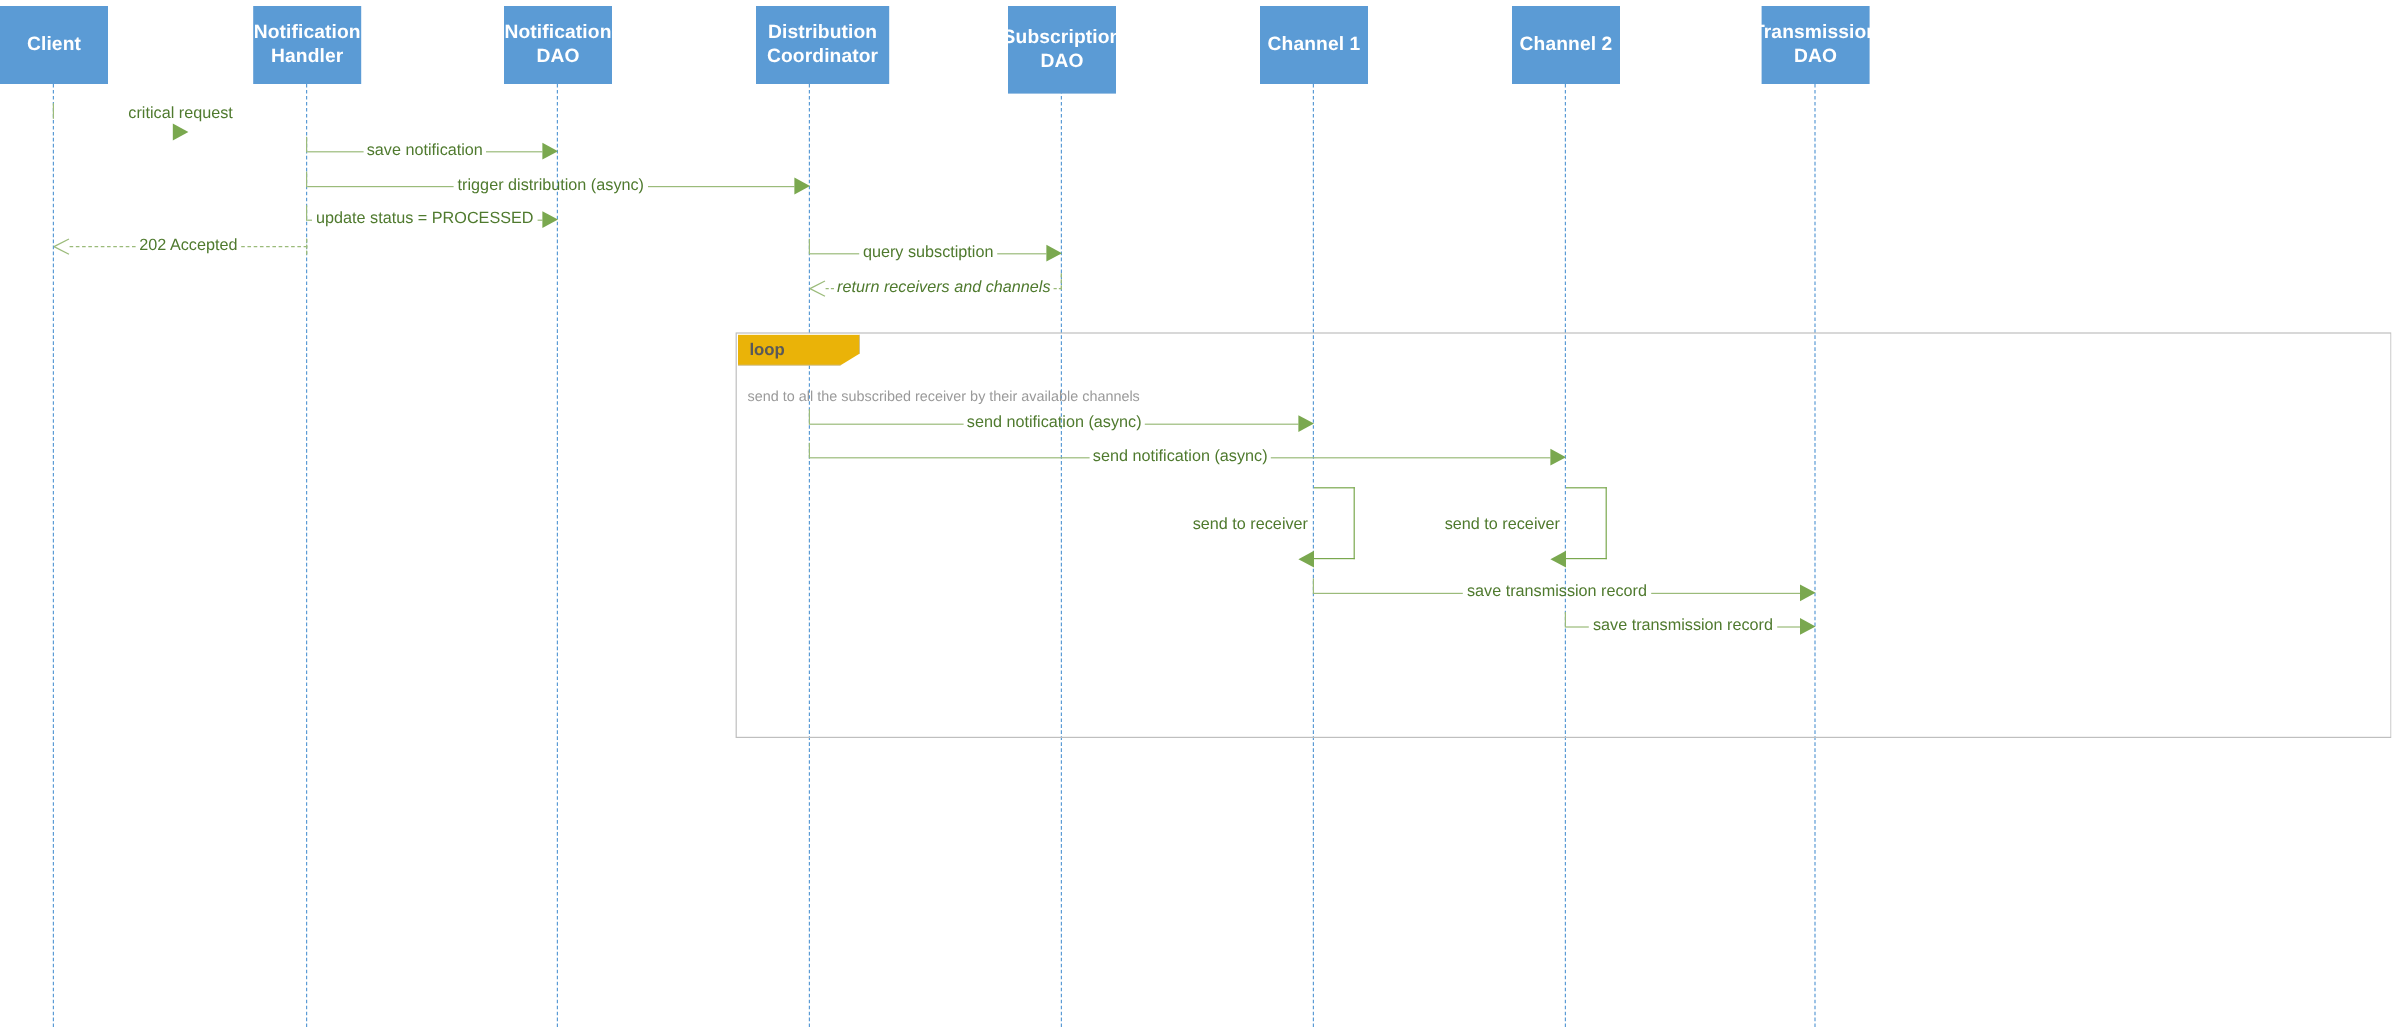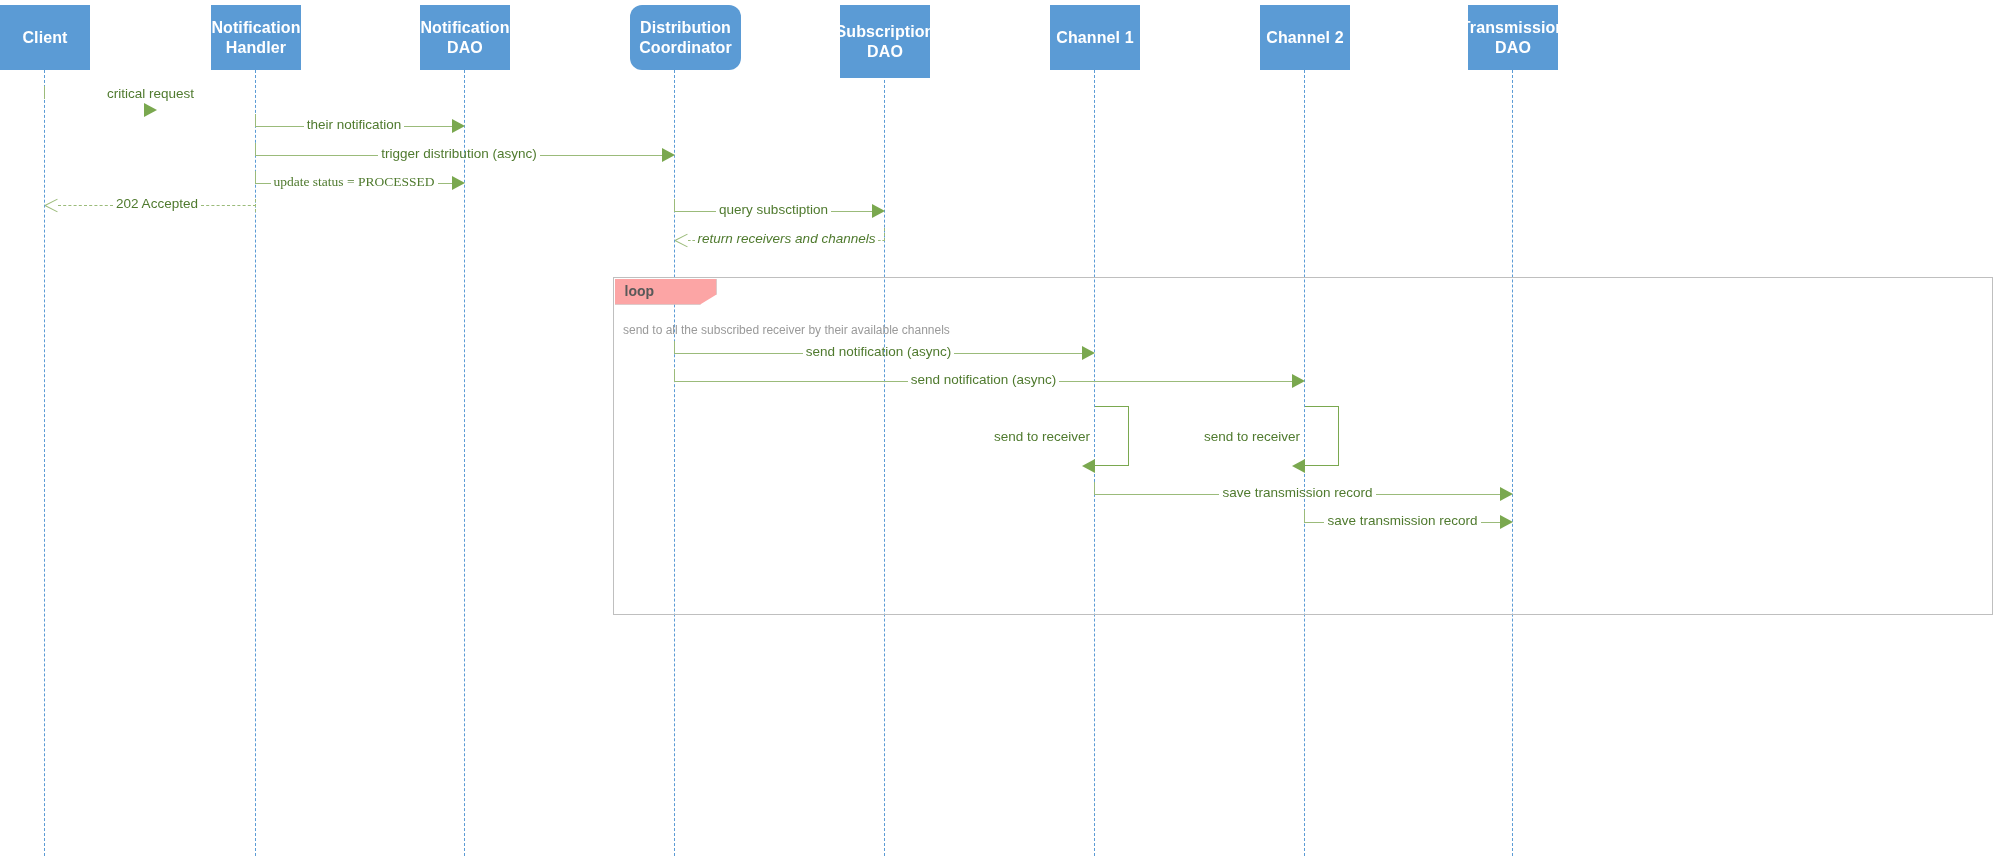--- a/index.html
+++ b/index.html
@@ -128,21 +128,21 @@
   .fragment {
     position: absolute;
     box-sizing: border-box;
     border: 1.5px solid #bfbfbf;
     background: transparent;
     pointer-events: none;
   }
   .fragment-tab {
     position: absolute;
     box-sizing: border-box;
-    background: #fca5a5;
+    background: #eab308;
     border-right: 1.5px solid #bfbfbf;
     border-bottom: 1.5px solid #bfbfbf;
     clip-path: polygon(0 0, 100% 0, 100% 62%, 84% 100%, 0 100%);
   }
   .fragment-tab-inner {
     position: absolute;
     inset: 0;
     display: flex;
     align-items: center;
     padding-left: 10px;
@@ -172,50 +172,50 @@
     <div class="fragment" style="left: 613px; top: 277px; width: 1380px; height: 338px;"></div>
     <div class="fragment-tab" style="left: 614.5px; top: 278.5px; width: 102px; height: 26px;">
       <div class="fragment-tab-inner">loop</div>
     </div>
     <div class="fragment-guard" style="left: 623px; top: 323px;">send to all the subscribed receiver by their available channels</div>
     <div class="participant" style="left: 0px; top: 5px; width: 90px; height: 65px;">Client</div>
     <div class="participant" style="left: 211px; top: 5px; width: 90px; height: 65px;">Notification
 Handler</div>
     <div class="participant" style="left: 420px; top: 5px; width: 90px; height: 65px;">Notification
 DAO</div>
-    <div class="participant" style="left: 630px; top: 5px; width: 111px; height: 65px; border-radius: 12px;">Distribution
+    <div class="participant" style="left: 630px; top: 5px; width: 111px; height: 65px;">Distribution
 Coordinator</div>
     <div class="participant" style="left: 840px; top: 5px; width: 90px; height: 73px;">Subscription
 DAO</div>
     <div class="participant" style="left: 1050px; top: 5px; width: 90px; height: 65px;">Channel 1</div>
     <div class="participant" style="left: 1260px; top: 5px; width: 90px; height: 65px;">Channel 2</div>
     <div class="participant" style="left: 1468px; top: 5px; width: 90px; height: 65px;">Transmission
 DAO</div>
     <div class="msg" style="left: 45px; top: 87px; width: 211px; flex-direction: column;">
       <div class="seg"></div>
       <div class="label">critical request</div>
       <div class="seg"></div>
       <div class="head-solid-r"></div>
     </div>
     <div class="tick" style="left: 44.2px; top: 86px;"></div>
     <div class="msg" style="left: 256px; top: 115px; width: 209px;">
       <div class="seg"></div>
-      <div class="label">their notification</div>
+      <div class="label">save notification</div>
       <div class="seg"></div>
       <div class="head-solid-r"></div>
     </div>
     <div class="tick" style="left: 255.2px; top: 114px;"></div>
     <div class="msg" style="left: 256px; top: 144px; width: 419px;">
       <div class="seg"></div>
       <div class="label">trigger distribution (async)</div>
       <div class="seg"></div>
       <div class="head-solid-r"></div>
     </div>
     <div class="tick" style="left: 255.2px; top: 143px;"></div>
-    <div class="msg" style="left: 256px; top: 172px; width: 209px; font-family: Liberation Serif, serif;">
+    <div class="msg" style="left: 256px; top: 172px; width: 209px;">
       <div class="seg"></div>
       <div class="label">update status = PROCESSED</div>
       <div class="seg"></div>
       <div class="head-solid-r"></div>
     </div>
     <div class="tick" style="left: 255.2px; top: 171px;"></div>
     <div class="msg dashed" style="left: 45px; top: 194px; width: 211px; align-items: center;">
       <div class="head-open-l"></div>
       <div class="seg"></div>
       <div class="label">202 Accepted</div>

